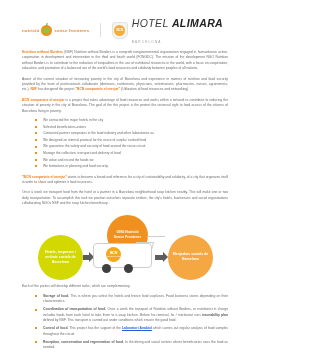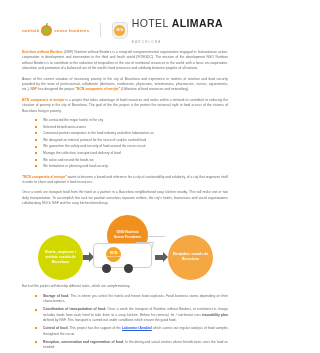--- a/index.html
+++ b/index.html
@@ -53,21 +53,21 @@
     width:11px;height:11px;border-radius:50%;
     background:#f5a623;opacity:.9;
     display:flex;align-items:center;justify-content:center;
   }
   .bcn-seal .ring span{
     font-size:3.2px;font-weight:700;color:#fff;letter-spacing:-.1px;
   }
   .hotel-text{line-height:1;}
   .hotel-text .h1{
     font-size:10.5px;letter-spacing:.4px;color:#3d3d3d;
-    font-weight:300;white-space:nowrap;
+    font-weight:300;white-space:nowrap;font-style:italic;
   }
   .hotel-text .h1 b{font-weight:700;color:#222;}
   .hotel-text .h2{
     font-size:3.1px;letter-spacing:1.2px;color:#9a9a9a;
     text-align:right;margin-top:1.5px;
   }
   
   .content{padding:0 22px;box-sizing:border-box;}
   p.para{
     font-size:3.35px;line-height:1.62;

